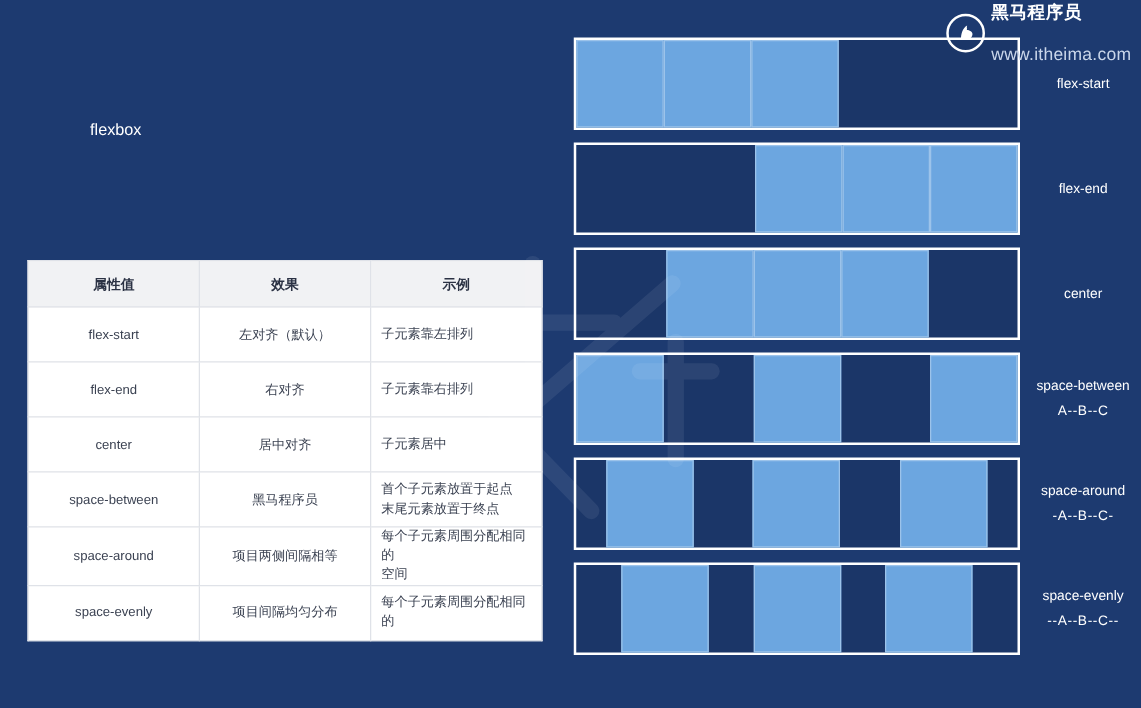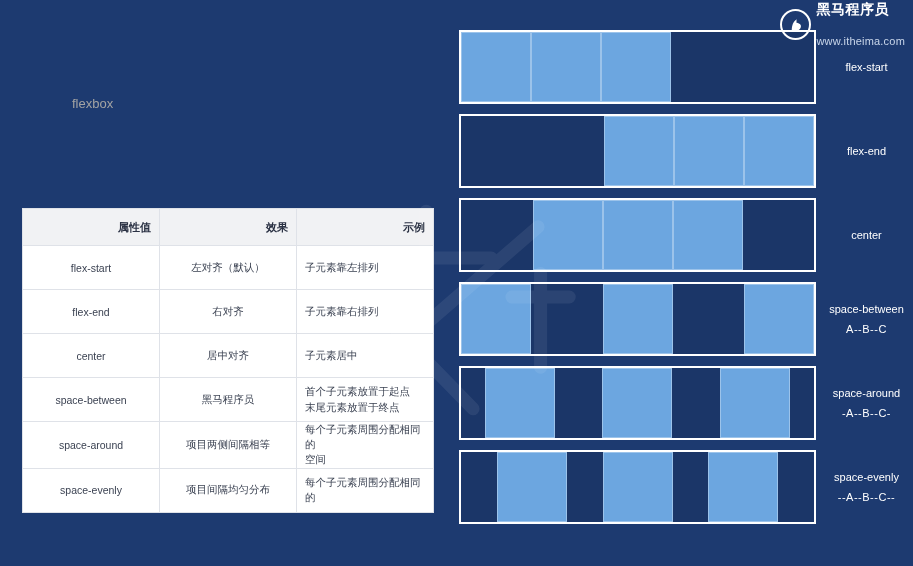--- a/index.html
+++ b/index.html
@@ -55,21 +55,21 @@
   .logo-text { display: flex; flex-direction: column; line-height: 1; }
   .logo-cn {
     color: #ffffff;
     font-size: 14px;
     font-weight: bold;
     letter-spacing: .5px;
     white-space: nowrap;
   }
   .logo-url {
     color: #c9d6ea;
-    font-size: 11px;
+    font-size: 14px;
     letter-spacing: .2px;
     margin-top: 20px;
     white-space: nowrap;
   }
 
   
   .left-pane {
     position: absolute;
     left: 0; top: 0;
     width: 455px; height: 566px;
@@ -79,21 +79,21 @@
     left: 64px; top: 44px;
     color: #ffffff;
     font-size: 33px;
     font-weight: bold;
     letter-spacing: 1px;
     white-space: nowrap;
   }
   .subtitle {
     position: absolute;
     left: 72px; top: 96px;
-    color: #a3a3a3;
+    color: #ffffff;
     font-size: 13px;
     white-space: nowrap;
   }
   .lead {
     position: absolute;
     left: 64px; top: 148px;
     color: #6ca6e0;
     font-size: 15px;
     white-space: nowrap;
   }
@@ -113,21 +113,21 @@
     font-size: 10.5px;
     color: #3b4252;
     padding: 0 8px;
     vertical-align: middle;
   }
   .prop-table th {
     background: #f1f2f4;
     height: 36px;
     font-weight: bold;
     color: #2b3244;
-    text-align: right;
+    text-align: center;
     font-size: 11px;
   }
   .prop-table td { height: 43px; }
   .prop-table td.c1 { text-align: center; width: 128px; }
   .prop-table td.c2 { text-align: center; width: 130px; }
   .prop-table td.c3 { text-align: left; line-height: 1.45; }
   .prop-table td.c3 span { display: block; }
 
   
   .diagrams {

